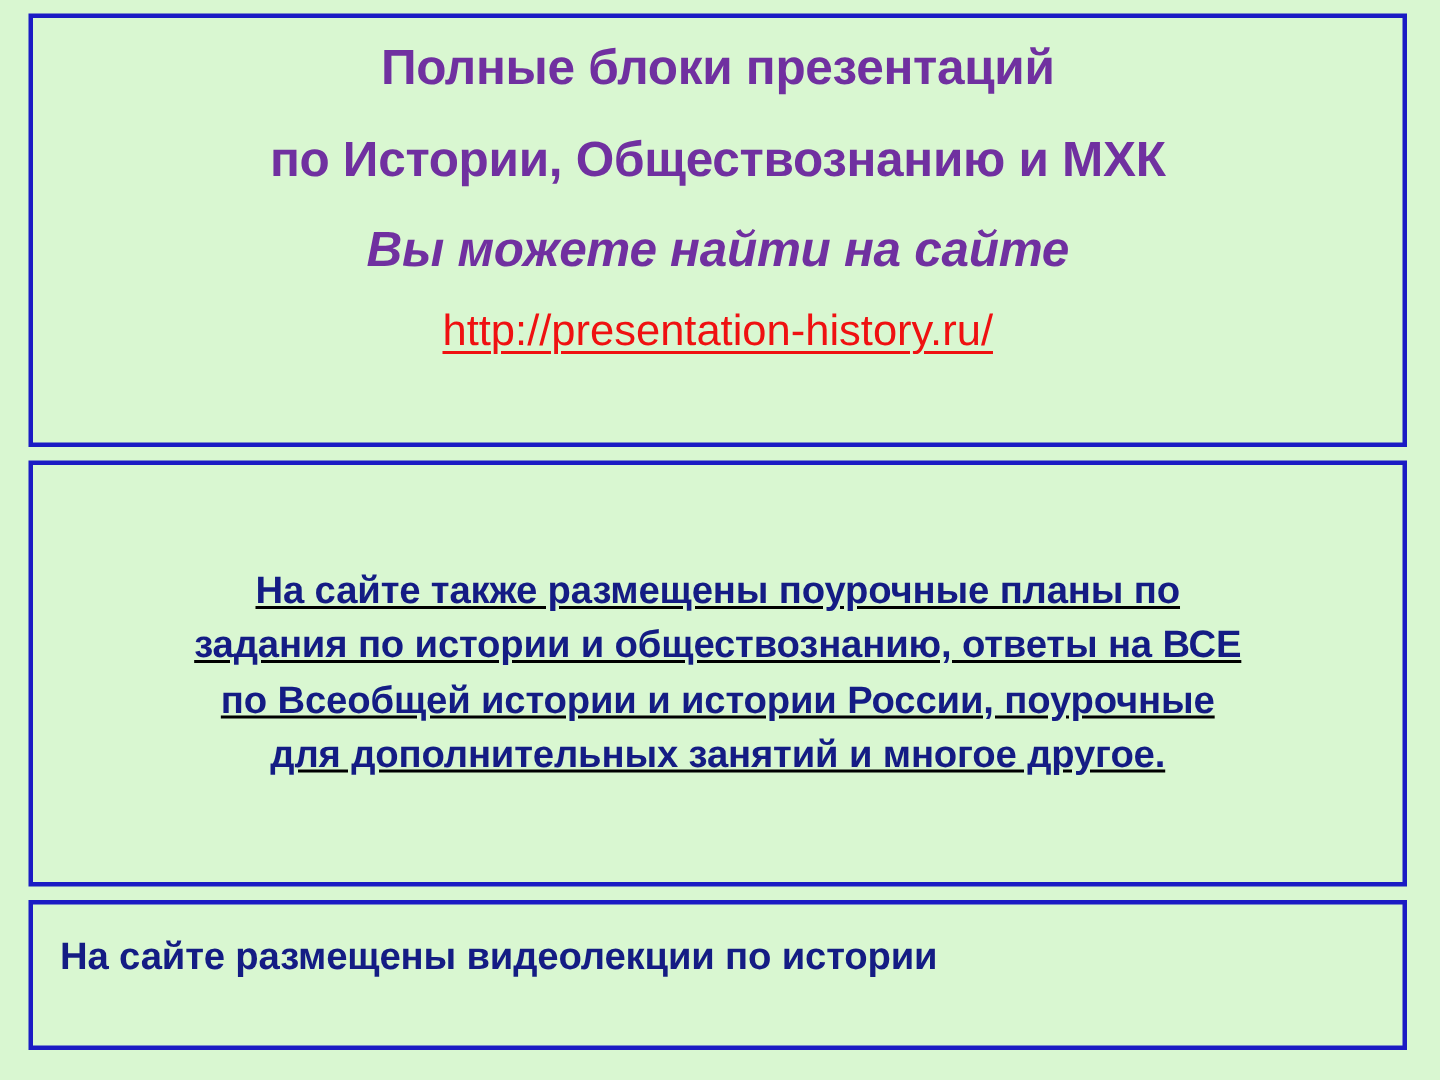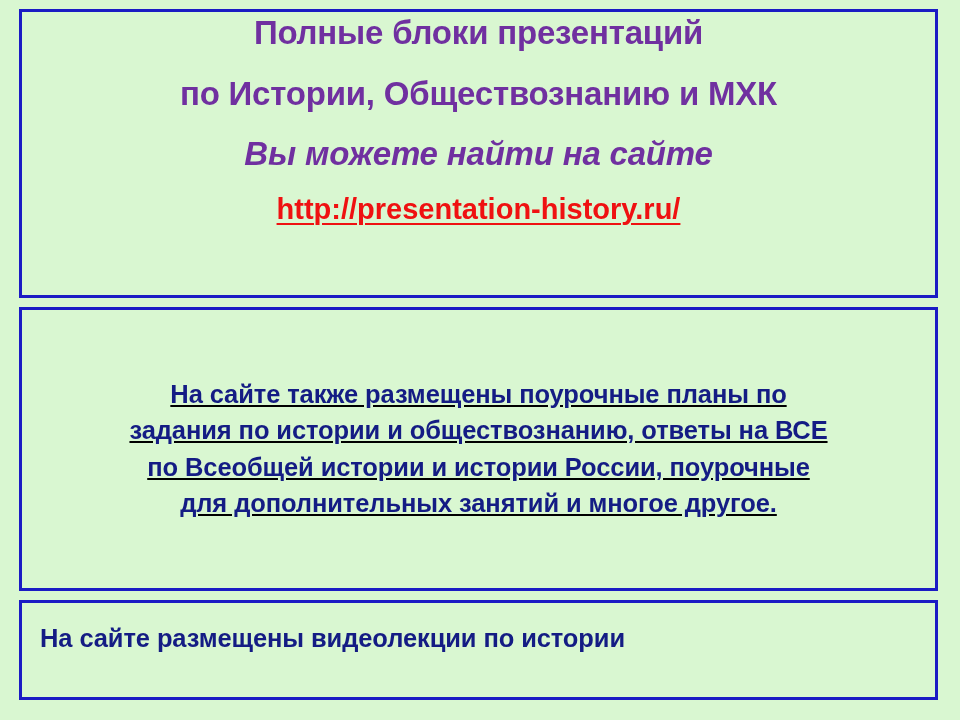--- a/index.html
+++ b/index.html
@@ -33,38 +33,38 @@
   
   .box-title {
     left: 19px;
     top: 9px;
     width: 919px;
     height: 289px;
     display: flex;
     flex-direction: column;
     justify-content: flex-start;
     align-items: center;
-    padding-top: 4px;
+    padding-top: 16px;
   }
   .title-line {
     color: #7030a0;
     font-size: 33px;
     font-weight: bold;
     line-height: 1.0;
     text-align: center;
     white-space: nowrap;
     margin: 0 0 28px 0;
     letter-spacing: -0.2px;
   }
   .title-line.l2 { margin-bottom: 27px; }
   .title-line.l3 { margin-bottom: 25px; font-style: italic; }
   .url-line {
     color: #ef1111;
     font-size: 29px;
-    font-weight: bold;
+    font-weight: normal;
     line-height: 1.0;
     text-align: center;
     white-space: nowrap;
     text-decoration: underline;
     text-decoration-thickness: 2px;
     text-underline-offset: 4px;
     cursor: pointer;
     margin: 0;
   }
 

